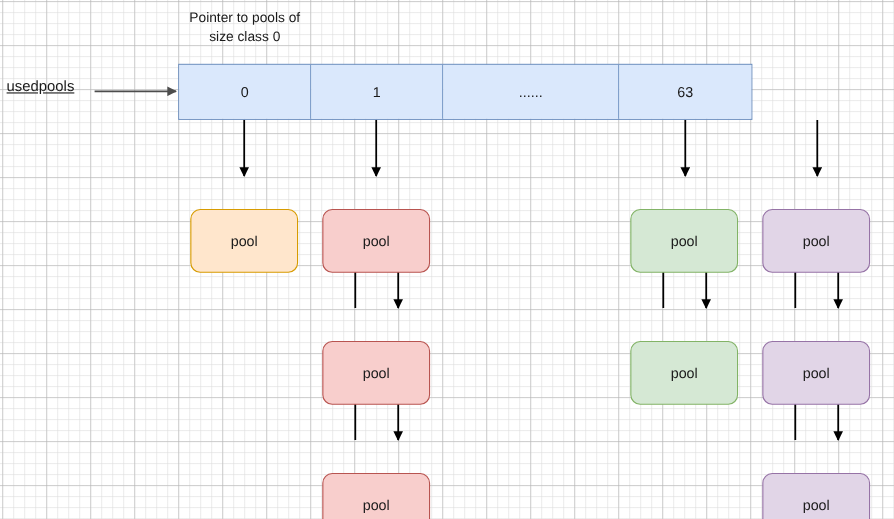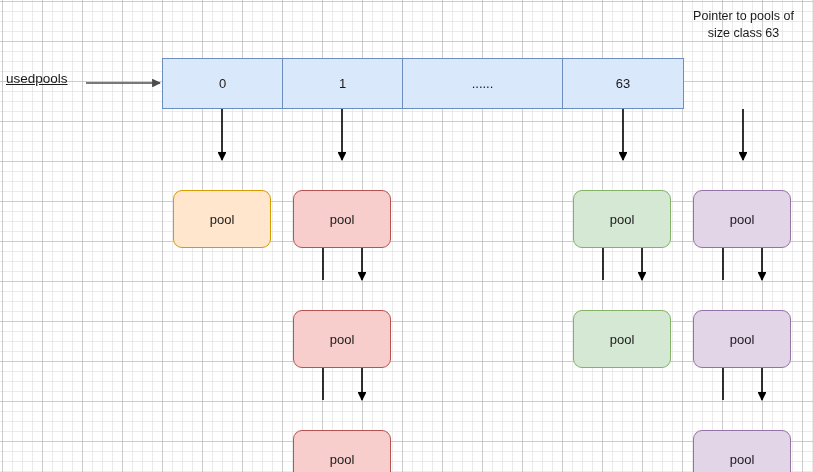--- a/index.html
+++ b/index.html
@@ -156,21 +156,21 @@
     </g>
 
     <g>
       <line x1="723" y1="400" x2="723" y2="342" stroke="#000000" stroke-width="1.6" marker-end="url(#arrowBlack)"></line>
       <line x1="762" y1="341" x2="762" y2="400" stroke="#000000" stroke-width="1.6" marker-end="url(#arrowBlack)"></line>
     </g>
   </svg>
 
   <div class="used-label">usedpools</div>
 
-  <div class="caption caption-right">Pointer to pools of size class 63</div>
+  <div class="caption caption-left">Pointer to pools of size class 0</div>
 
   <div class="ptr-table">
     <div class="ptr-cell w-std">0</div>
     <div class="ptr-cell w-std">1</div>
     <div class="ptr-cell w-wide">......</div>
     <div class="ptr-cell w-std">63</div>
   </div>
 
   <div class="pool pool-orange" style="left:173px; top:162px;">pool</div>
 

